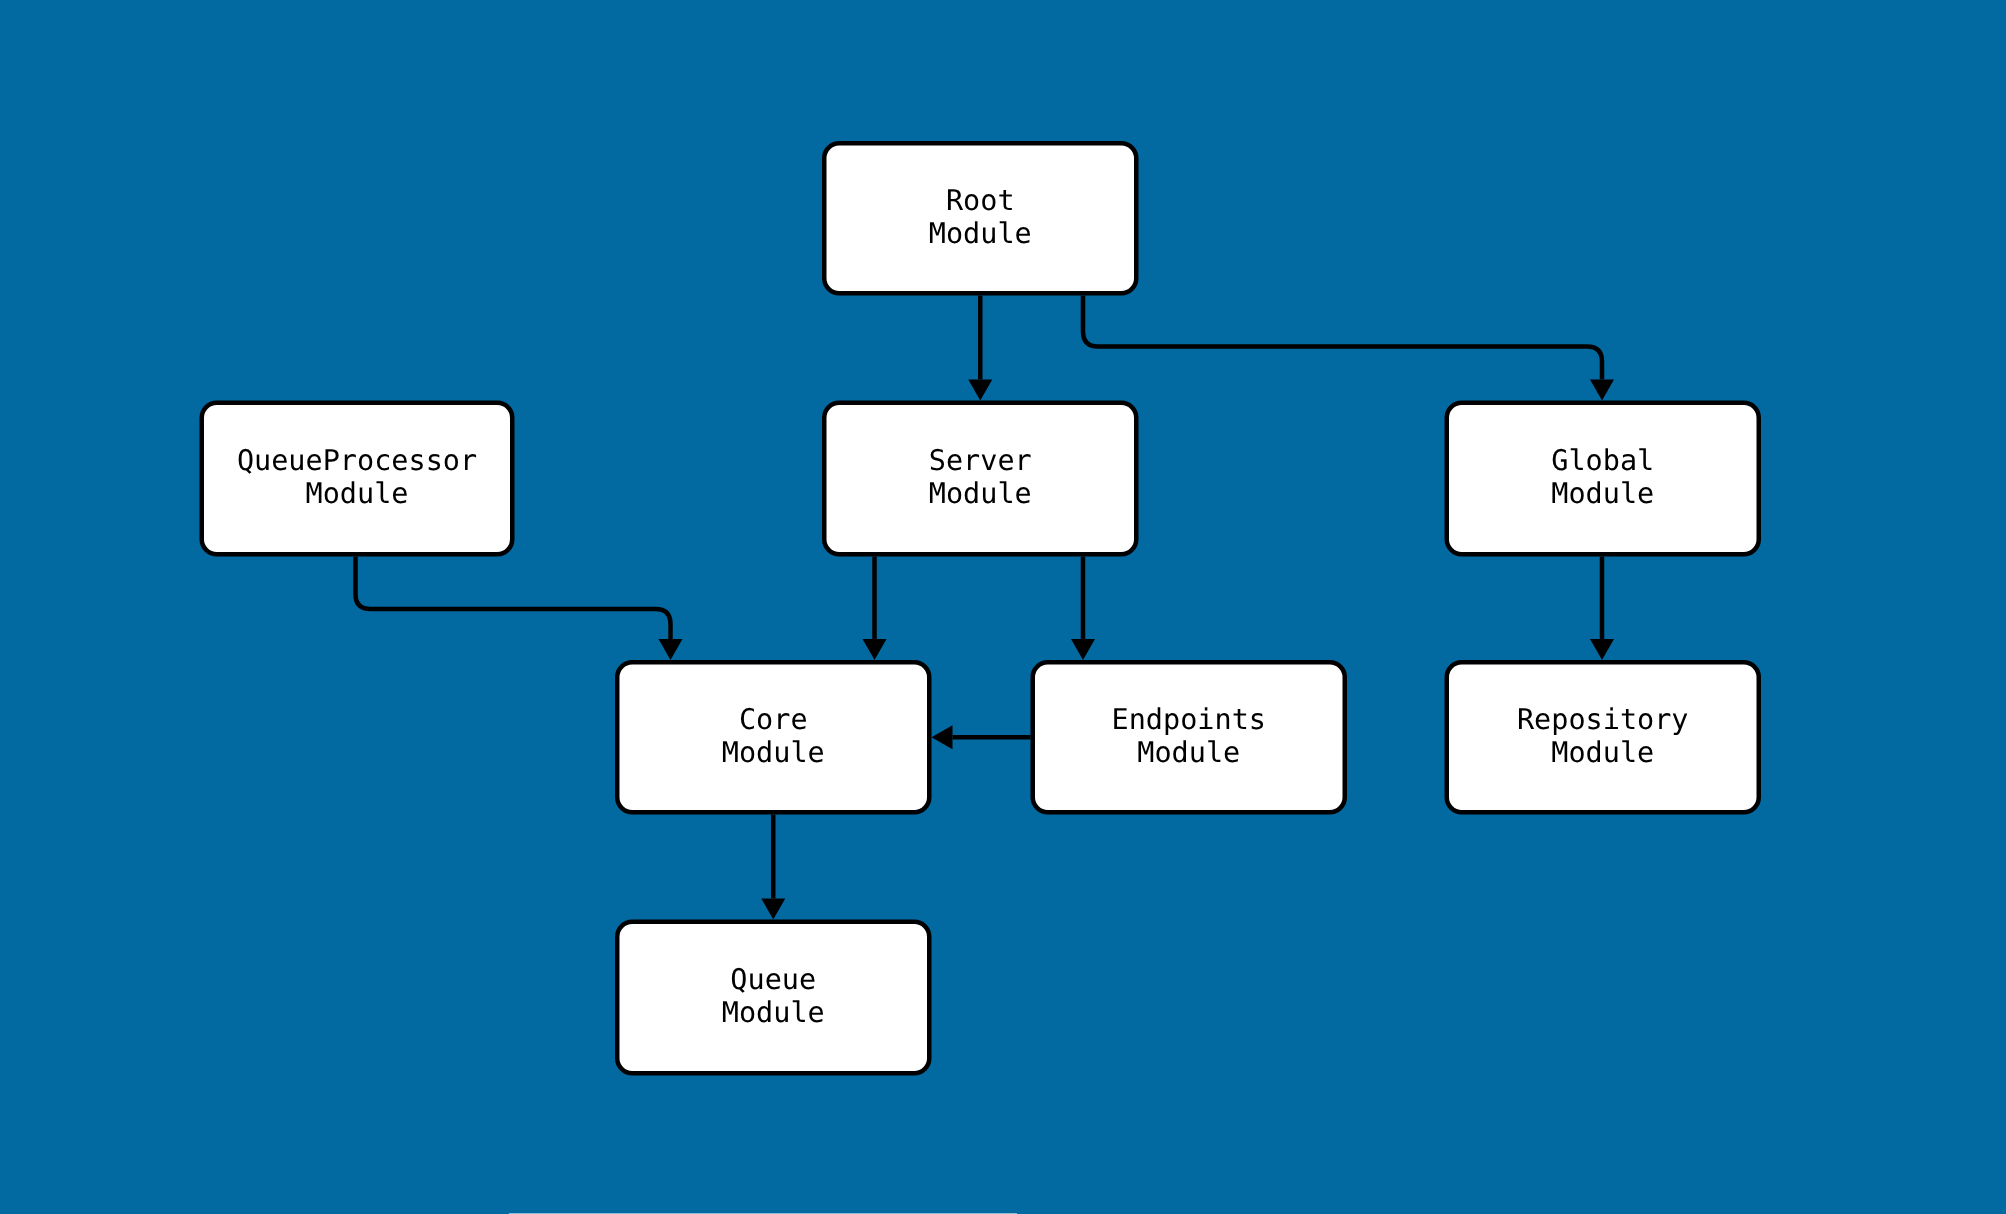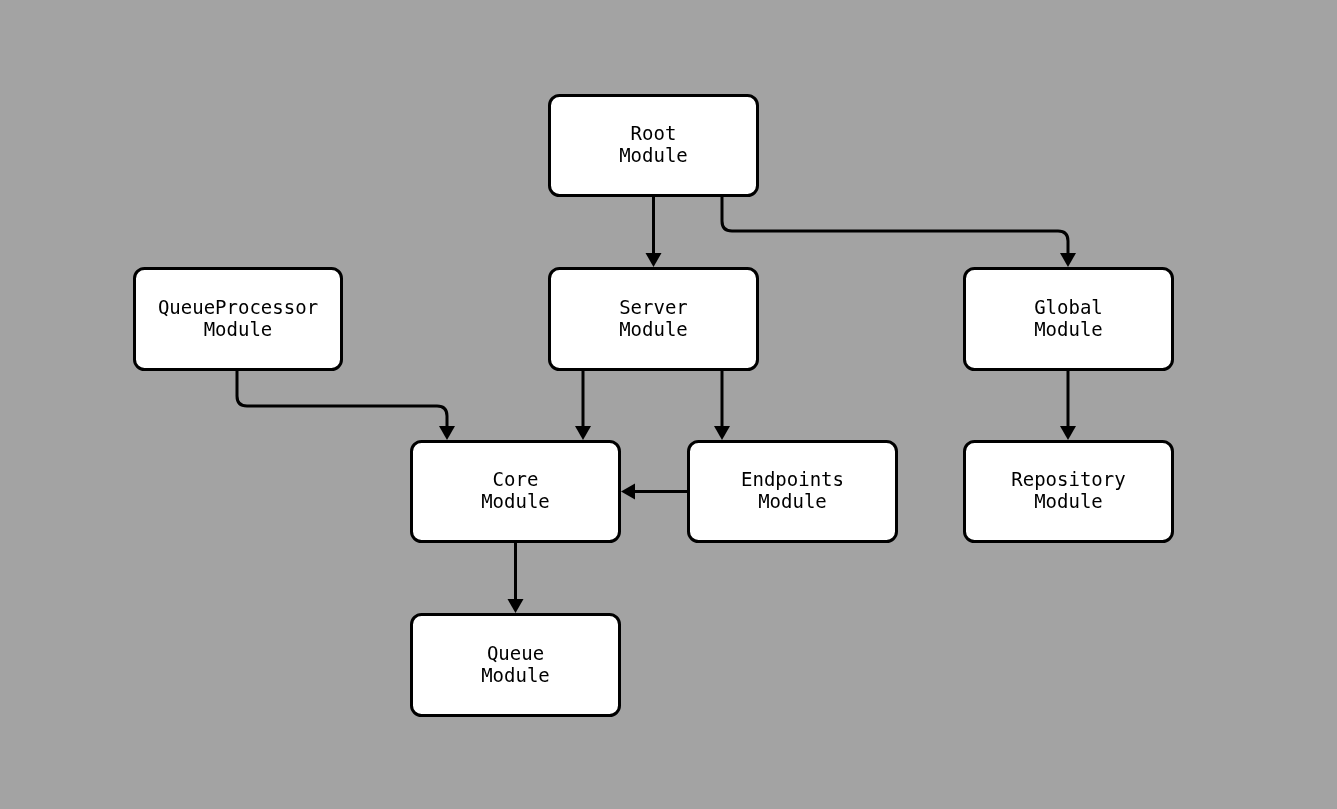--- a/index.html
+++ b/index.html
@@ -11,21 +11,21 @@
   body {
     width: 1337px;
     height: 809px;
     font-family: "DejaVu Sans Mono", "Liberation Mono", monospace;
     overflow: hidden;
   }
   #diagram-root {
     position: relative;
     width: 1337px;
     height: 809px;
-    background: #a3a3a3;
+    background: #0369a1;
   }
   svg#graph {
     display: block;
     width: 1337px;
     height: 809px;
   }
   .node-box {
     fill: #ffffff;
     stroke: #000000;
     stroke-width: 3;

